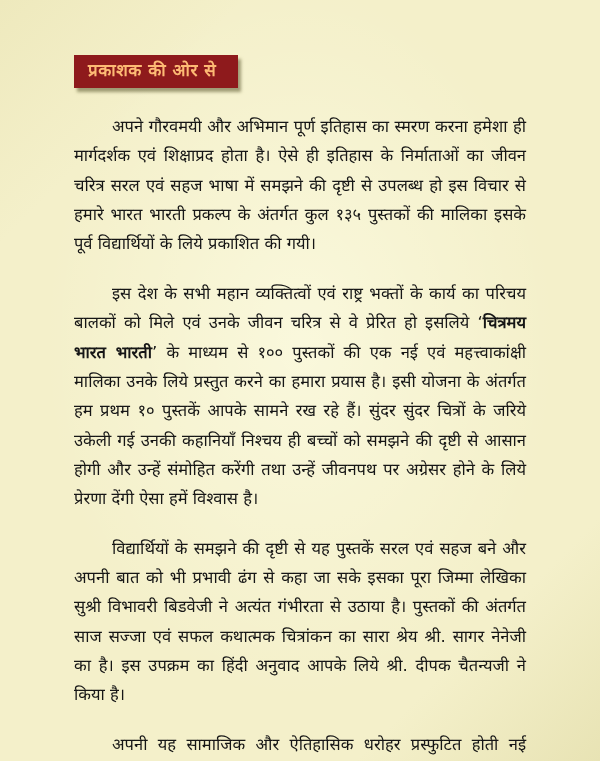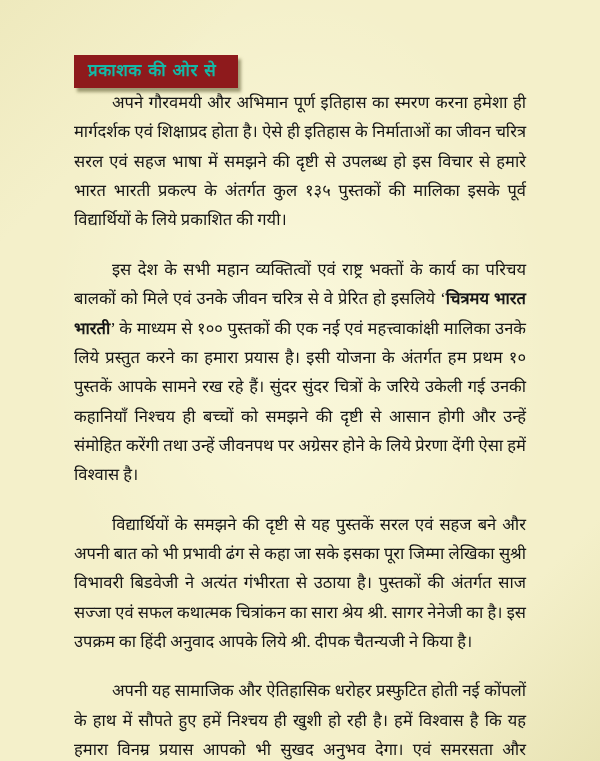--- a/index.html
+++ b/index.html
@@ -20,38 +20,38 @@
       radial-gradient(ellipse at 50% 45%, rgba(255,255,235,0.55) 0%, rgba(255,255,235,0) 60%),
       linear-gradient(135deg, #eee9bd 0%, #f4f0ca 18%, #f4f0ca 82%, #e8e3b4 100%);
     background-color: #f3efc6;
     box-sizing: border-box;
     padding: 55px 74px 0 74px;
   }
   .header-badge {
     display: inline-block;
     position: relative;
     background: #8e1a1c;
-    color: #14b8a6;
+    color: #fdba74;
     font-weight: bold;
     font-size: 17px;
     line-height: 1;
     padding: 7px 22px 9px 14px;
     box-shadow: 3px 4px 3px rgba(90, 85, 45, 0.55);
+    margin-bottom: 24px;
     letter-spacing: 0.5px;
   }
   .body-text {
     color: #161616;
     font-size: 16.5px;
     line-height: 1.78;
     text-align: justify;
   }
   .body-text p {
     margin: 0 0 20px 0;
     text-indent: 38px;
-    font-family: Liberation Serif, serif;
   }
   .body-text strong {
     font-weight: bold;
   }
 </style>
 </head>
 <body>
 
 <div class="page">
 

